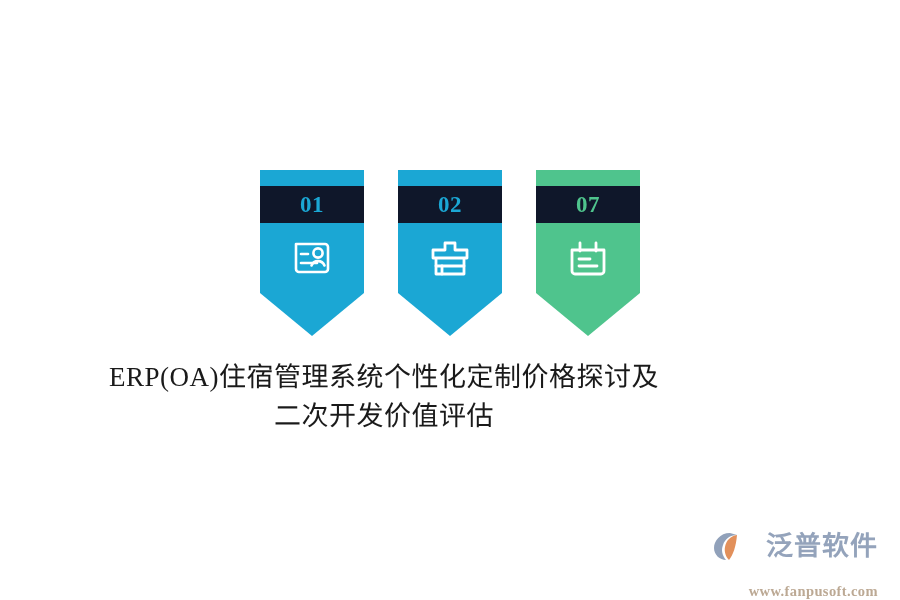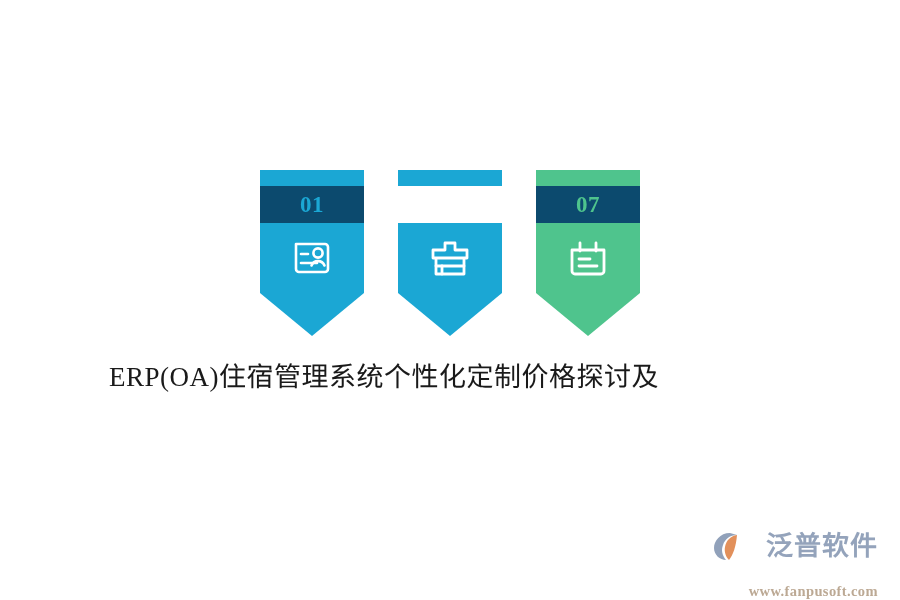--- a/index.html
+++ b/index.html
@@ -51,21 +51,21 @@
     height: 16px;
   }
 
   
   .ribbon-band {
     position: absolute;
     left: 0;
     top: 16px;
     width: 104px;
     height: 37px;
-    background: #0c4a6e;
+    background: #0f172a;
     display: flex;
     align-items: center;
     justify-content: center;
   }
 
   .ribbon-number {
     font-family: "Liberation Serif", serif;
     font-size: 23px;
     font-weight: 700;
     line-height: 1;
@@ -174,20 +174,23 @@
             <line x1="9" y1="22" x2="25" y2="22"></line>
             <circle cx="26" cy="12" r="4.6"></circle>
             <path d="M19.5 24.5 a7 7 0 0 1 13 0"></path>
           </svg>
         </div>
       </div>
     </div>
 
     <div class="ribbon">
       <div class="ribbon-cap" style="background:#1BA7D4"></div>
+      <div class="ribbon-band">
+        <span class="ribbon-number" style="color:#1BA7D4">02</span>
+      </div>
       <div class="ribbon-body" style="background:#1BA7D4">
         <div class="ribbon-icon">
           <svg width="38" height="36" viewBox="0 0 38 36" fill="none" stroke="#ffffff" stroke-width="2.8" stroke-linecap="round" stroke-linejoin="round">
             <path d="M14 2 H24 V9 H36 V17 H2 V9 H14 Z"></path>
             <path d="M5 18 V33 H33 V18"></path>
             <line x1="5" y1="25" x2="33" y2="25"></line>
             <path d="M11 33 V25"></path>
           </svg>
         </div>
       </div>
@@ -208,20 +211,21 @@
             <line x1="10" y1="25" x2="28" y2="25"></line>
           </svg>
         </div>
       </div>
     </div>
 
   </div>
 
   <div class="headline">
     <span class="headline-line">ERP(OA)住宿管理系统个性化定制价格探讨及</span>
+    <span class="headline-line">二次开发价值评估</span>
   </div>
 
   <div class="watermark">
     <div class="wm-row">
       <span class="wm-mark">
         <svg width="34" height="32" viewBox="0 0 34 32">
           <path d="M17 3 C7 3 1 11 1 18 C1 25 7 30 13 30 C9 25 8 20 10 15 C12 9 17 5 24 5 Z" fill="#8B9CB6" opacity="0.95"></path>
           <path d="M24 5 C17 6 13 11 12 17 C11 22 13 27 16 30 C20 25 23 17 24 5 Z" fill="#E08A52" opacity="0.95"></path>
         </svg>
       </span>

